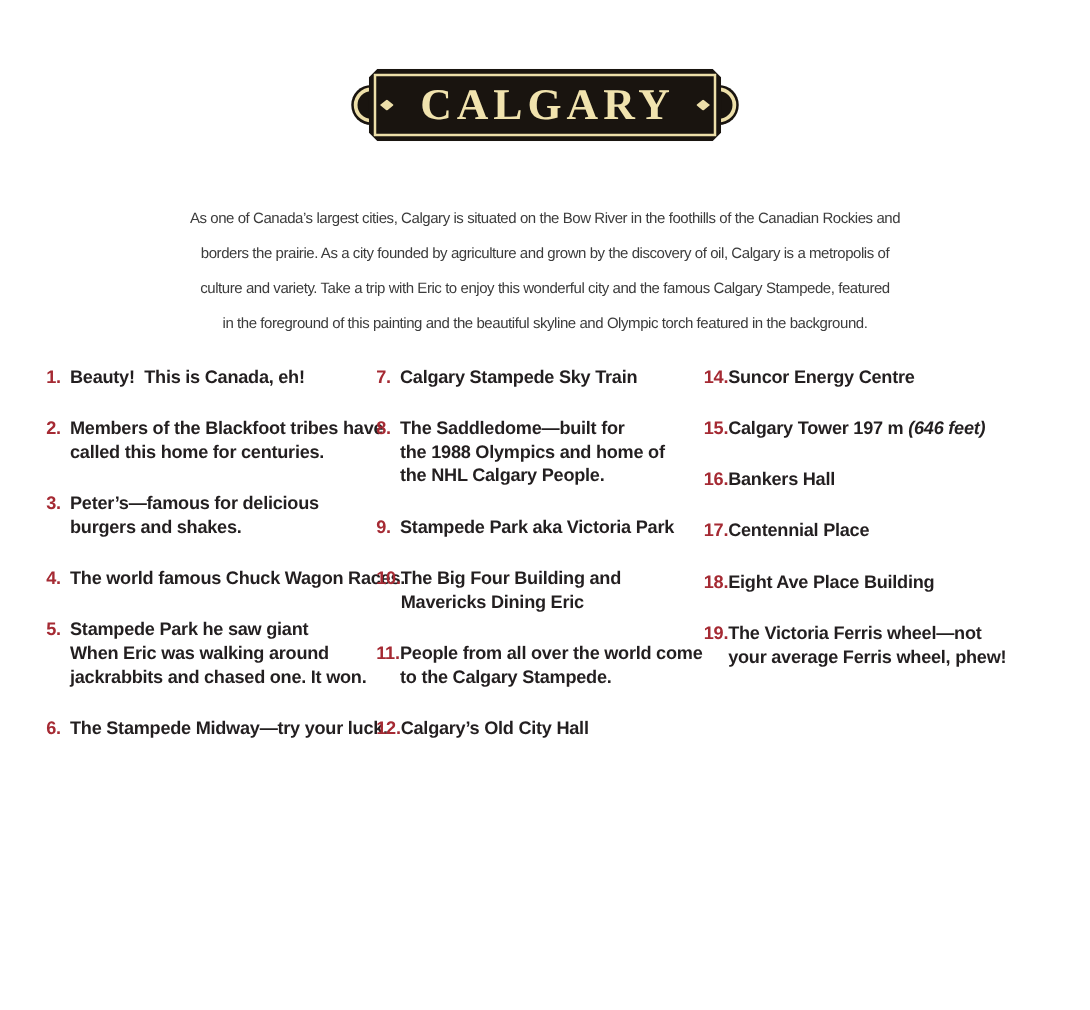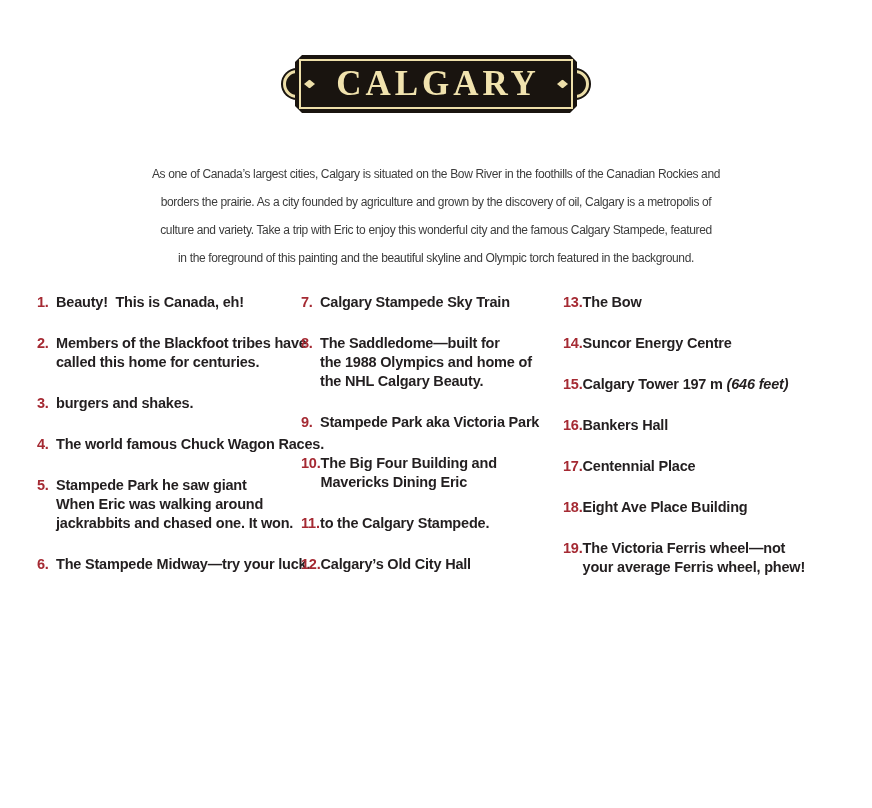--- a/index.html
+++ b/index.html
@@ -108,20 +108,21 @@
         <div class="item">
           <span class="num">2.</span>
           <div class="txt">
             <div class="line">Members of the Blackfoot tribes have</div>
             <div class="line">called this home for centuries.</div>
           </div>
         </div>
         <div class="item">
           <span class="num">3.</span>
           <div class="txt">
+            <div class="line">Peter’s—famous for delicious</div>
             <div class="line">burgers and shakes.</div>
           </div>
         </div>
         <div class="item">
           <span class="num">4.</span>
           <div class="txt">
             <div class="line">The world famous Chuck Wagon Races.</div>
           </div>
         </div>
         <div class="item">
@@ -144,56 +145,51 @@
           <span class="num">7.</span>
           <div class="txt">
             <div class="line">Calgary Stampede Sky Train</div>
           </div>
         </div>
         <div class="item">
           <span class="num">8.</span>
           <div class="txt">
             <div class="line">The Saddledome—built for</div>
             <div class="line">the 1988 Olympics and home of</div>
-            <div class="line">the NHL Calgary Beauty.</div>
+            <div class="line">the NHL Calgary People.</div>
           </div>
         </div>
         <div class="item">
           <span class="num">9.</span>
           <div class="txt">
             <div class="line">Stampede Park aka Victoria Park</div>
           </div>
         </div>
         <div class="item">
           <span class="num">10.</span>
           <div class="txt">
             <div class="line">The Big Four Building and</div>
             <div class="line">Mavericks Dining Eric</div>
           </div>
         </div>
         <div class="item">
           <span class="num">11.</span>
           <div class="txt">
+            <div class="line">People from all over the world come</div>
             <div class="line">to the Calgary Stampede.</div>
           </div>
         </div>
         <div class="item">
           <span class="num">12.</span>
           <div class="txt">
             <div class="line">Calgary’s Old City Hall</div>
           </div>
         </div>
       </div>
       <div class="col col-2">
-        <div class="item">
-          <span class="num">13.</span>
-          <div class="txt">
-            <div class="line">The Bow</div>
-          </div>
-        </div>
         <div class="item">
           <span class="num">14.</span>
           <div class="txt">
             <div class="line">Suncor Energy Centre</div>
           </div>
         </div>
         <div class="item">
           <span class="num">15.</span>
           <div class="txt">
             <div class="line">Calgary Tower 197 m <span class="italic">(646 feet)</span></div>

